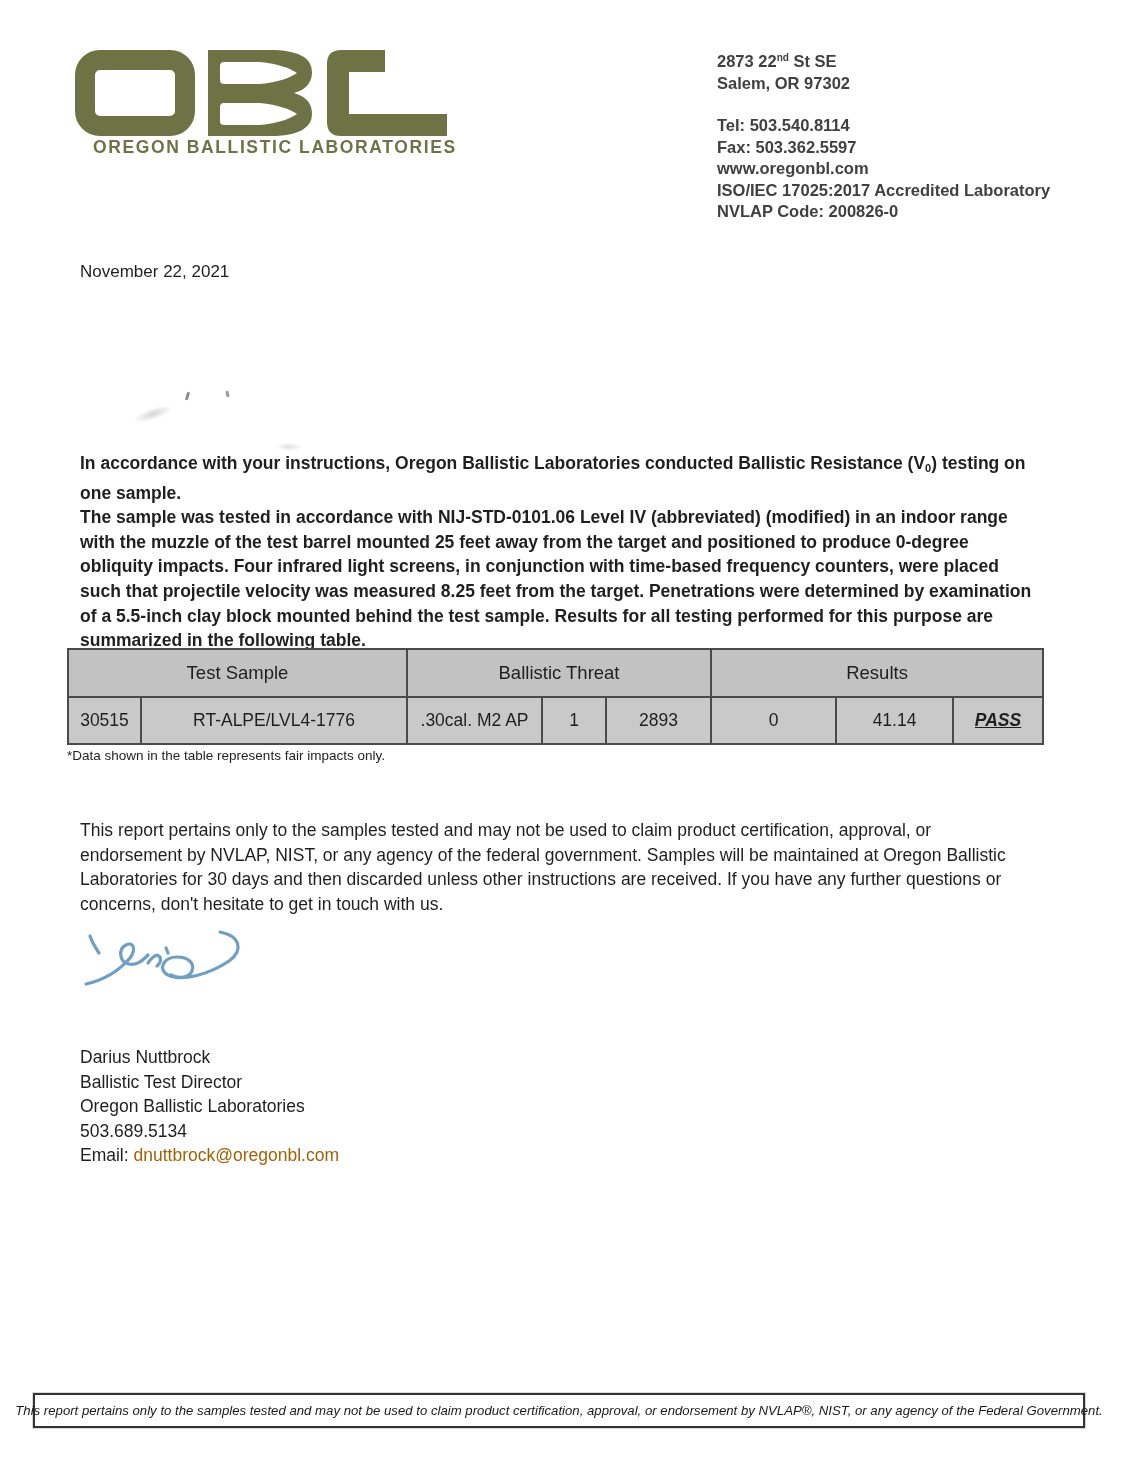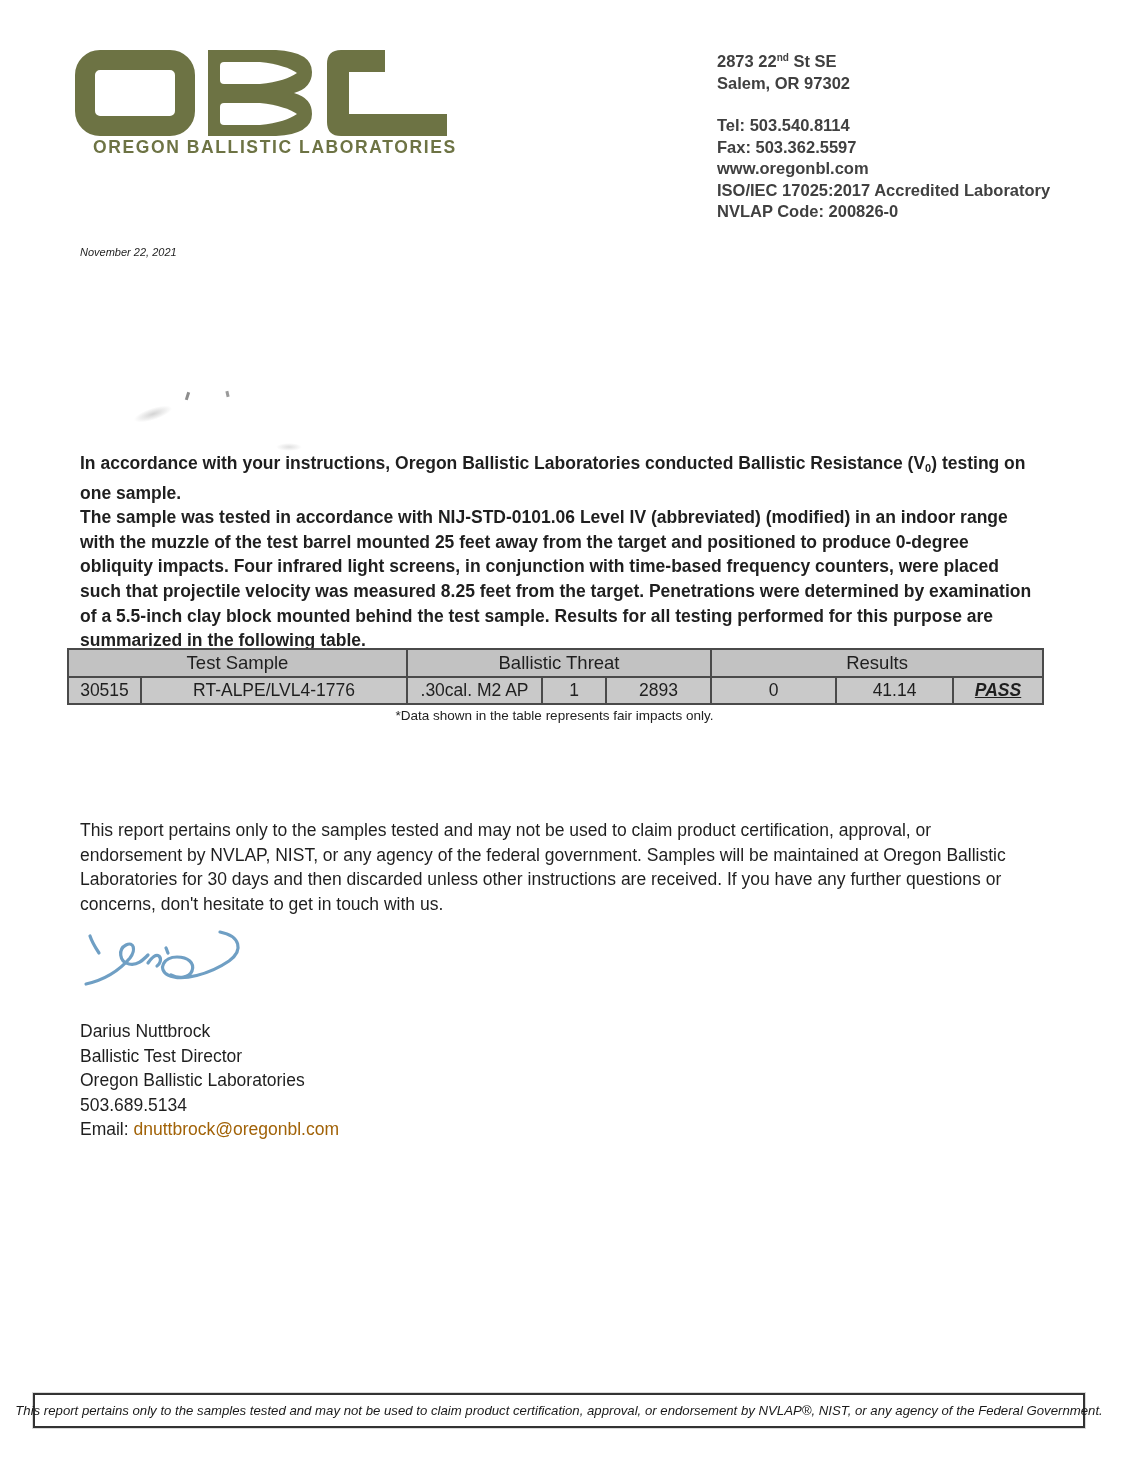--- a/index.html
+++ b/index.html
@@ -15,21 +15,21 @@
     position:absolute; left:93px; top:137px; color:#6d7344;
     font-size:17.5px; font-weight:bold; letter-spacing:1.6px; white-space:nowrap;
   }
   .letterhead {
     position:absolute; left:717px; top:47px; color:#404040;
     font-size:16.5px; font-weight:bold; line-height:21.5px; white-space:nowrap;
   }
   .letterhead .gap { height:21px; }
   .letterhead sup { font-size:10px; vertical-align:6px; }
   
-  .date { position:absolute; left:80px; top:246px; font-size:11px;font-style:italic; }
+  .date { position:absolute; left:80px; top:262px; font-size:17px; }
   .recipient { position:absolute; left:80px; top:292px; font-size:17.5px; line-height:25px; }
   .recipient .underlined { border-bottom:1.5px solid #111; padding-bottom:1px; }
   .redaction {
     display:inline-block; width:156px; height:27px; background:#000;
     vertical-align:-8px; margin-left:1px;
   }
   .artifact { position:absolute; }
   .tick1 { left:186px; top:392px; width:2.5px; height:8px; background:#8d8d8d; transform:rotate(18deg); }
   .tick2 { left:226px; top:391px; width:3px; height:6px; background:#9a9a9a; transform:rotate(-12deg); }
   .smudge1 { left:133px; top:408px; width:40px; height:12px; border-radius:50%;
@@ -38,31 +38,31 @@
   .smudge2 { left:276px; top:443px; width:26px; height:8px; border-radius:50%;
     background:radial-gradient(ellipse, rgba(150,150,150,.30), rgba(150,150,150,0) 70%); }
   .body-copy { position:absolute; left:80px; top:451px; width:952px; font-size:17.5px; line-height:24.6px;font-weight:bold; }
   .body-copy p { margin:0; }
   .body-copy sub { font-size:11px; vertical-align:-3px; }
   .closing { position:absolute; left:80px; top:818px; width:952px; font-size:17.5px; line-height:24.6px; }
   
   .tbl-wrap { position:absolute; left:67px; top:648px; width:975px; }
   table.results { width:975px; border-collapse:collapse; table-layout:fixed; font-size:17.5px; }
   table.results th, table.results td {
-    border:2px solid #4a4a4a; text-align:center; font-weight:normal; padding:2px 4px;
+    border:2px solid #4a4a4a; text-align:center; font-weight:normal; padding:12px 4px;
   }
   tr.grouphead th { background:#c2c2c2; height:28px; font-size:18.5px; }
   tr.colhead td { background:#ffffff; height:64px; line-height:21px; }
   tr.datarow td { background:#c9c9c9; height:22px; }
   td.model-cell { text-align:left; padding-left:12px; }
   .pass { font-weight:bold; font-style:italic; text-decoration:underline; }
-  .footnote { margin-top:3px; text-align:center; font-size:13.5px; color:#222; }
+  .footnote { margin-top:3px; font-size:13.5px; color:#222; }
   
   .sig { position:absolute; left:82px; top:926px; }
-  .signoff { position:absolute; left:80px; top:1019px; font-size:17.5px; line-height:24.6px; }
+  .signoff { position:absolute; left:80px; top:1045px; font-size:17.5px; line-height:24.6px; }
   .email-link { color:#a16207; cursor:pointer; }
   
   .footer-box {
     position:absolute; left:33px; top:1393px; width:1052px; height:35px;
     border:2px solid #333333; box-shadow:0 0 0 1px #d9d9d9;
     display:flex; align-items:center; justify-content:center;
     font-size:13.2px; font-style:italic; color:#1a1a1a; white-space:nowrap;
   }
 </style>
 </head>

